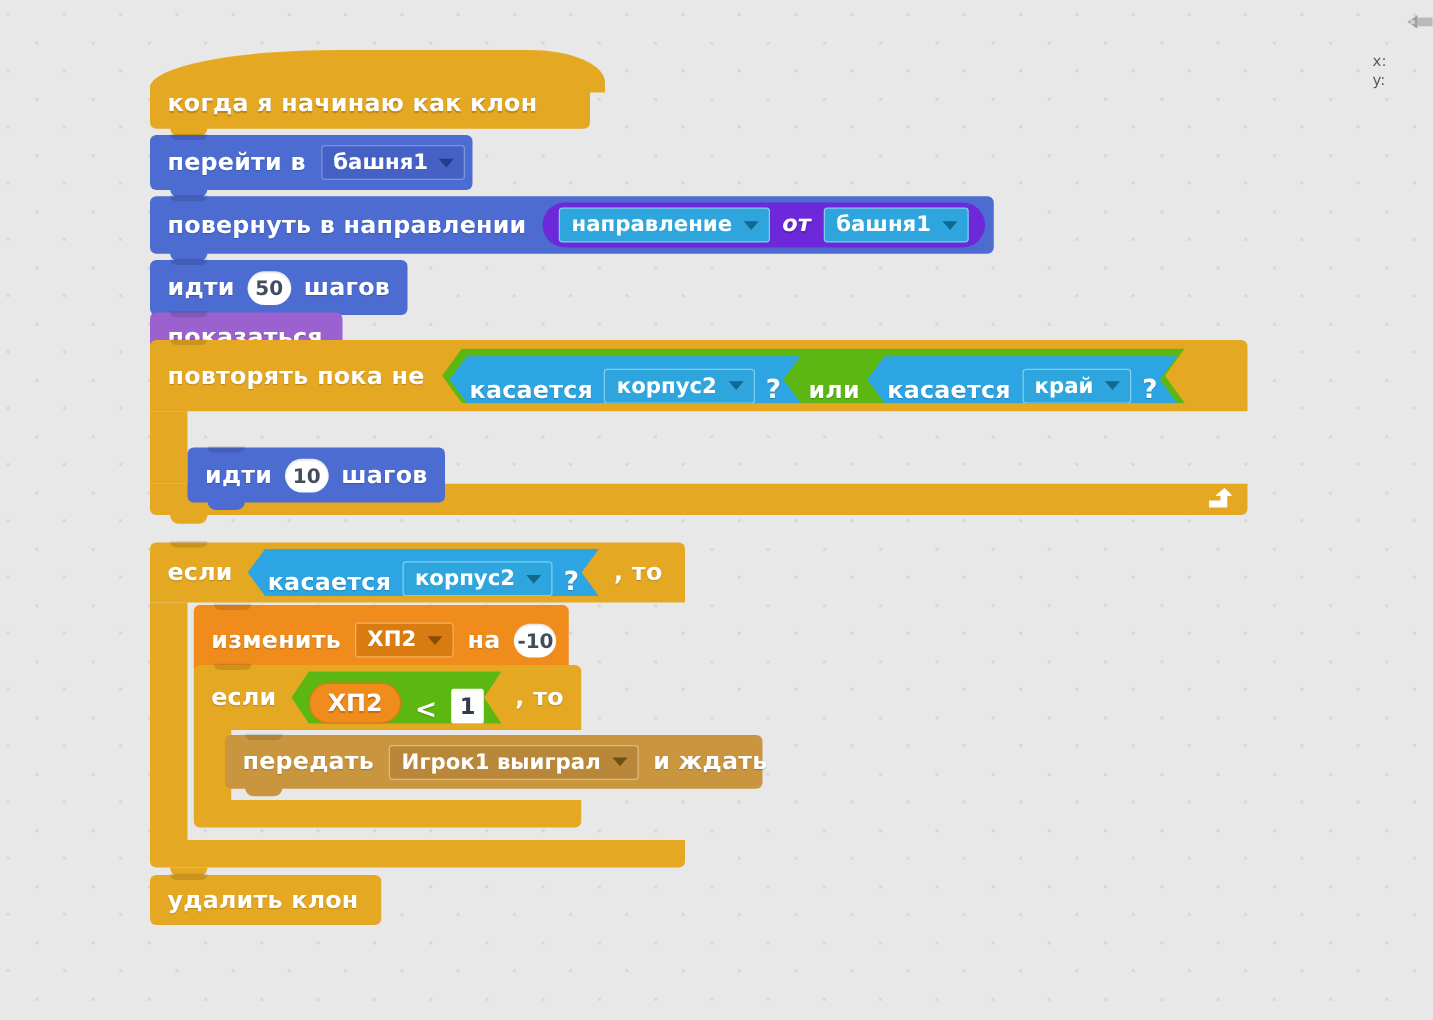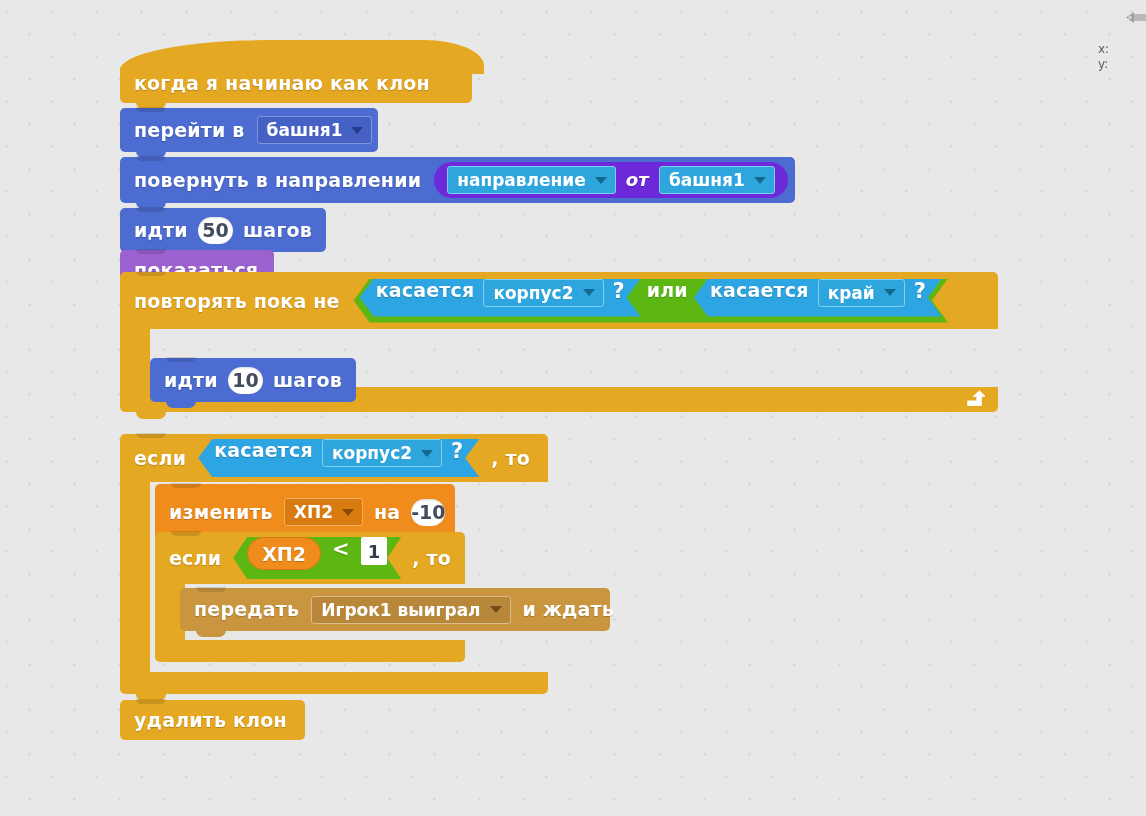--- a/index.html
+++ b/index.html
@@ -123,21 +123,21 @@
   }
 
   
   .oval {
     display: inline-flex;
     align-items: center;
     justify-content: center;
     background: #ffffff;
     color: #434b5e;
     font-weight: bold;
-    font-size: 19px;
+    font-size: 16px;
     border-radius: 14px;
     height: 27px;
     min-width: 34px;
     padding: 0 10px;
     box-sizing: border-box;
     text-shadow: none;
     box-shadow: inset 0 1px 2px rgba(0,0,0,.14);
   }
   .var-oval {
     display: inline-flex;
@@ -195,21 +195,21 @@
     flex: 0 0 auto;
   }
   .dd.on-motion .caret  { border-top-color:#243a8e; }
   .dd.on-sensing .caret { border-top-color:#12698f; }
   .dd.on-data .caret    { border-top-color:#8a4a03; }
   .dd.on-events .caret  { border-top-color:#6e4f16; }
 
   
   .hexa {
     display: inline-flex;
-    align-items: flex-start;
+    align-items: flex-end;
     gap: 10px;
     box-sizing: border-box;
     height: 38px;
     padding: 0 18px;
     clip-path: polygon(14px 0, 100% 0, calc(100% - 14px) 50%, 100% 100%, 14px 100%, 0 50%);
   }
   .hexa.sensing { background: #2ca5e2; }
   .hexa.operator { background: #5cb712; }
   .hexa .lbl { font-size: 19px; }
   .q { color:#fff; font-weight:bold; font-size:21px; text-shadow:0 1px 1px rgba(0,0,0,.22); }

